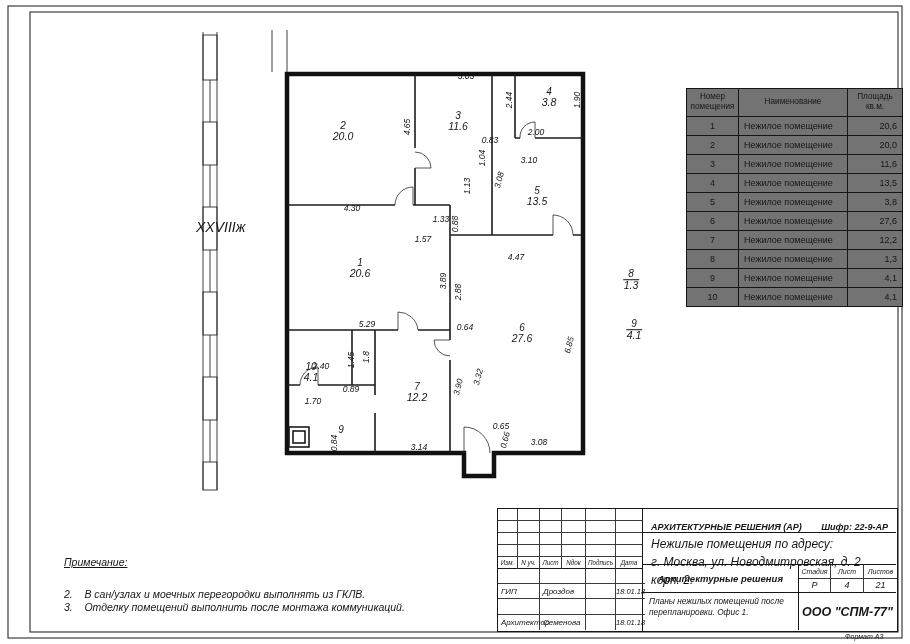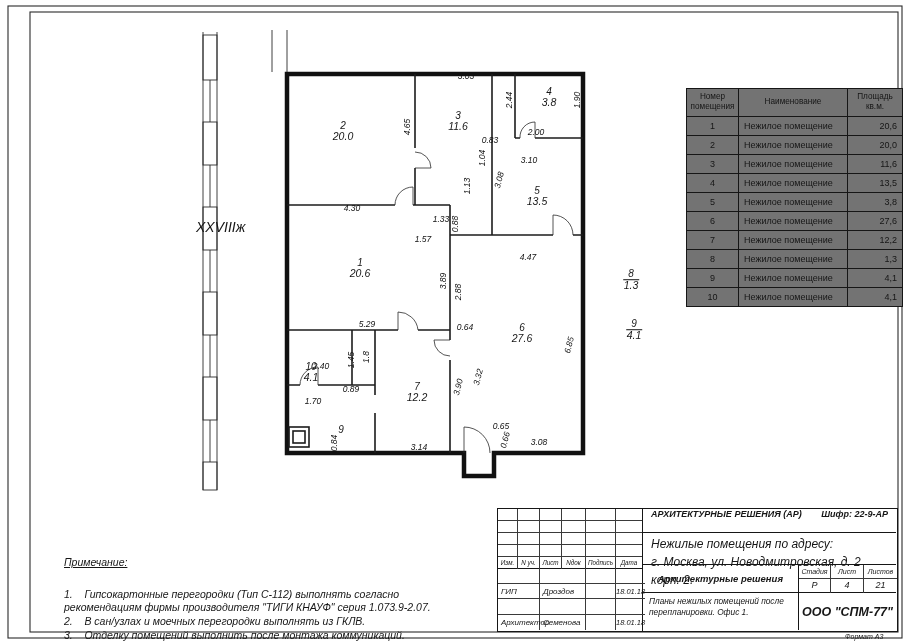--- a/index.html
+++ b/index.html
@@ -50,21 +50,21 @@
              border-bottom:1px solid #161616; }
   .tb-col-cell { font-size:6.3px; text-align:center; line-height:12px; border-right:1px solid #3a3a3a; }
   .tb-cols .tb-col-cell:last-child { border-right:none; }
   .tb-staff { display:grid; grid-template-columns:42px 46px 30px auto; grid-auto-rows:15.2px; }
   .tb-staff-cell { display:flex; align-items:center; padding-left:3px; font-size:8px;
                    border-bottom:1px solid #3a3a3a; border-right:1px solid #3a3a3a; }
   .tb-staff-cell.date { justify-content:center; padding-left:0; font-size:7.5px; border-right:none; }
   .tb-staff .tb-staff-cell:nth-last-child(-n+4) { border-bottom:none; }
 
   .tb-doc { left:145px; top:0; width:253px; height:24px; border-bottom:1.5px solid #161616;
-            display:flex; justify-content:space-between; align-items:flex-start; padding:0 8px;
+            display:flex; justify-content:space-between; align-items:flex-end; padding:0 8px;
             font-weight:bold; font-size:9px; white-space:nowrap; }
   .tb-address { left:145px; top:24px; width:253px; height:32px; border-bottom:1.5px solid #161616;
                 font-size:12px; padding:2px 8px; line-height:1.5; }
   .tb-section { left:145px; top:56px; width:155px; height:28px; border-bottom:1px solid #161616;
                 display:flex; align-items:center; justify-content:center; font-size:9.5px; font-weight:bold; }
   .tb-sheet-title { left:145px; top:84px; width:155px; height:37px; padding:3px 6px;
                     font-size:8.3px; line-height:1.35; }
   .tb-sll { left:300px; top:56px; width:98px; height:28px; border-left:1px solid #161616;
             border-bottom:1px solid #161616; display:grid; grid-template-columns:32px 33px 33px;
             grid-template-rows:14px 14px; text-align:center; }
@@ -199,21 +199,21 @@
       <div class="dim" style="left: 490px; top: 140px; transform: translate(-50%, -50%) rotate(0deg);">0.83</div>
       <div class="dim" style="left: 536px; top: 132px; transform: translate(-50%, -50%) rotate(0deg);">2.00</div>
       <div class="dim" style="left: 529px; top: 160px; transform: translate(-50%, -50%) rotate(0deg);">3.10</div>
       <div class="dim" style="left: 482px; top: 158px; transform: translate(-50%, -50%) rotate(-90deg);">1.04</div>
       <div class="dim" style="left: 499px; top: 180px; transform: translate(-50%, -50%) rotate(-75deg);">3.08</div>
       <div class="dim" style="left: 467px; top: 186px; transform: translate(-50%, -50%) rotate(-90deg);">1.13</div>
       <div class="dim" style="left: 352px; top: 208px; transform: translate(-50%, -50%) rotate(0deg);">4.30</div>
       <div class="dim" style="left: 423px; top: 202px; transform: translate(-50%, -50%) rotate(0deg); margin-top: 37px;">1.57</div>
       <div class="dim" style="left: 441px; top: 219px; transform: translate(-50%, -50%) rotate(0deg);">1.33</div>
       <div class="dim" style="left: 455px; top: 224px; transform: translate(-50%, -50%) rotate(-90deg);">0.88</div>
-      <div class="dim" style="left: 528px; top: 257px; transform: translate(-50%, -50%) rotate(0deg);">4.47</div>
+      <div class="dim" style="left: 516px; top: 257px; transform: translate(-50%, -50%) rotate(0deg);">4.47</div>
       <div class="dim" style="left: 443px; top: 281px; transform: translate(-50%, -50%) rotate(-90deg);">3.89</div>
       <div class="dim" style="left: 458px; top: 292px; transform: translate(-50%, -50%) rotate(-90deg);">2.88</div>
       <div class="dim" style="left: 367px; top: 324px; transform: translate(-50%, -50%) rotate(0deg);">5.29</div>
       <div class="dim" style="left: 465px; top: 327px; transform: translate(-50%, -50%) rotate(0deg);">0.64</div>
       <div class="dim" style="left: 569px; top: 345px; transform: translate(-50%, -50%) rotate(-75deg);">6.85</div>
       <div class="dim" style="left: 321px; top: 366px; transform: translate(-50%, -50%) rotate(0deg);">2.40</div>
       <div class="dim" style="left: 351px; top: 360px; transform: translate(-50%, -50%) rotate(-90deg);">1.45</div>
       <div class="dim" style="left: 366px; top: 357px; transform: translate(-50%, -50%) rotate(-90deg);">1.8</div>
       <div class="dim" style="left: 351px; top: 389px; transform: translate(-50%, -50%) rotate(0deg);">0.89</div>
       <div class="dim" style="left: 313px; top: 401px; transform: translate(-50%, -50%) rotate(0deg);">1.70</div>
@@ -286,21 +286,20 @@
           <td class="c0">10</td>
           <td class="c1">Нежилое помещение</td>
           <td class="c2">4,1</td>
         </tr>
       </tbody>
   </table>
 
   <div class="notes">
     <div class="notes-title">Примечание:</div>
     <div>
-        <div class="note-line">1.    Гипсокартонные перегородки (Тип С-112) выполнять согласно рекомендациям фирмы производителя "ТИГИ КНАУФ" серия 1.073.9-2.07.</div>
         <div class="note-line">2.    В сан/узлах и моечных перегородки выполнять из ГКЛВ.</div>
         <div class="note-line">3.    Отделку помещений выполнить после монтажа коммуникаций.</div>
       </div>
   </div>
 
   <div class="title-block">
     <div class="tb-abs tb-left">
       <div class="tb-rev">
           <div class="tb-rev-cell"></div>
           <div class="tb-rev-cell"></div>

